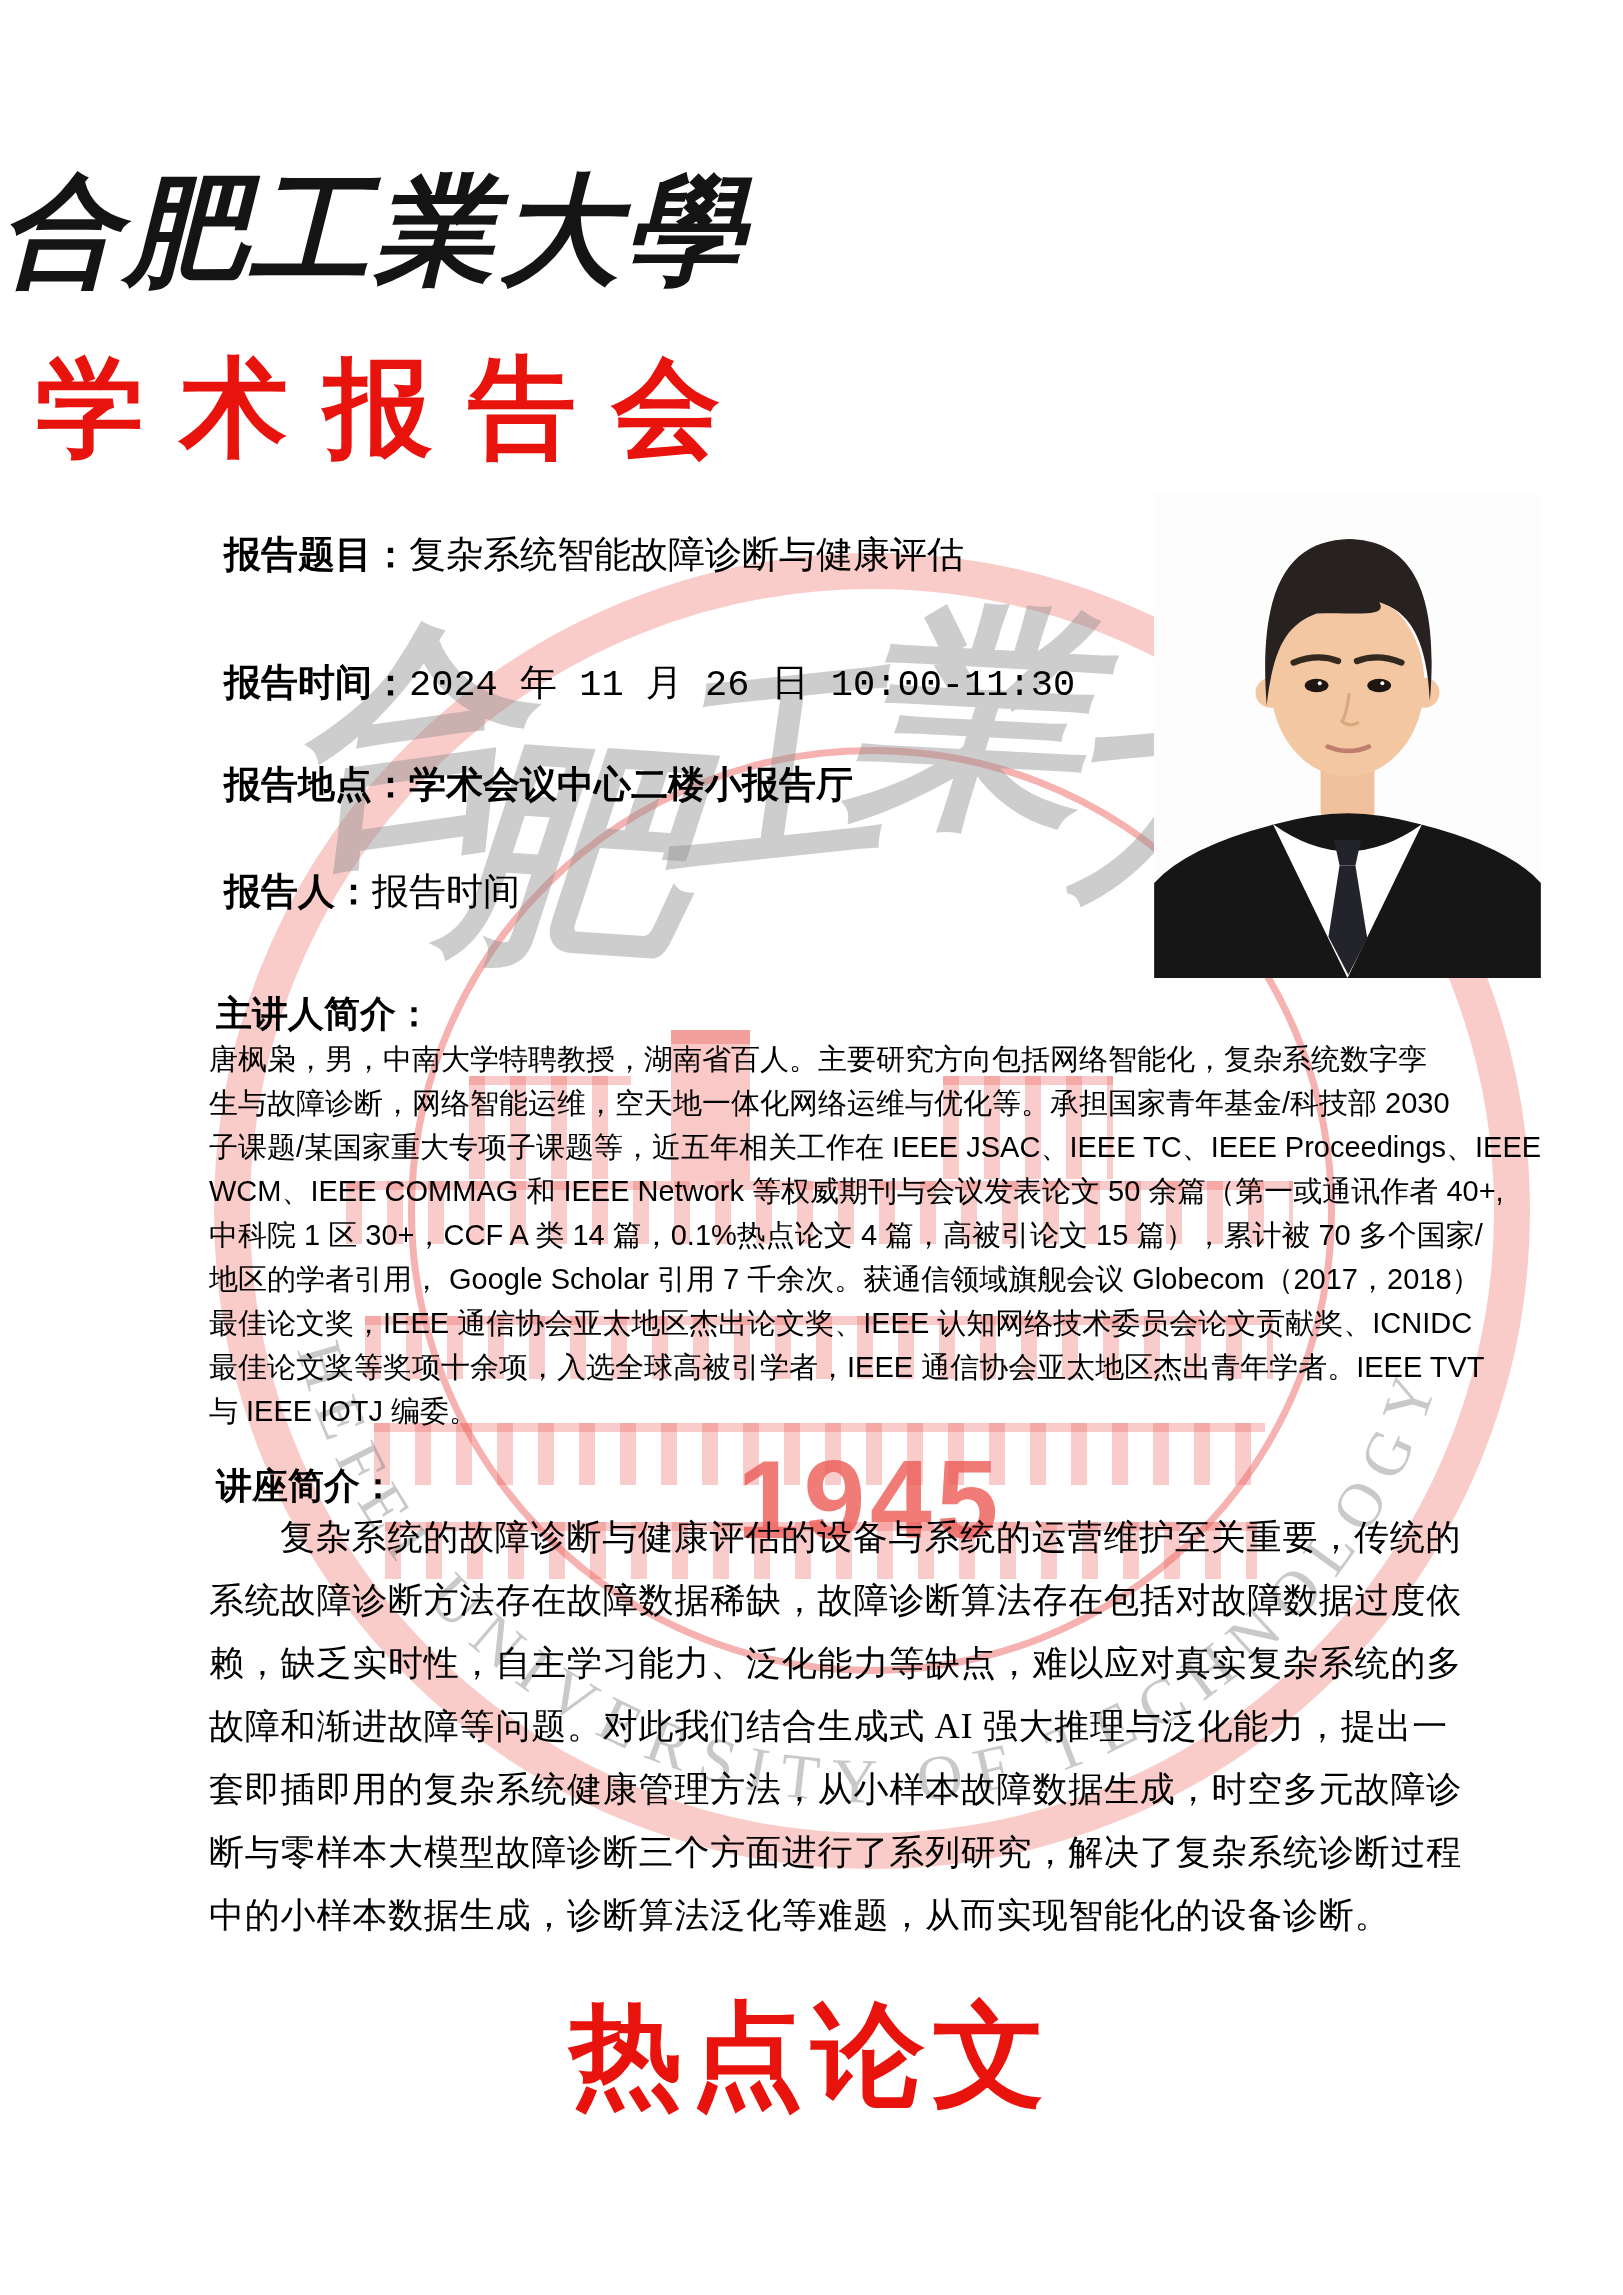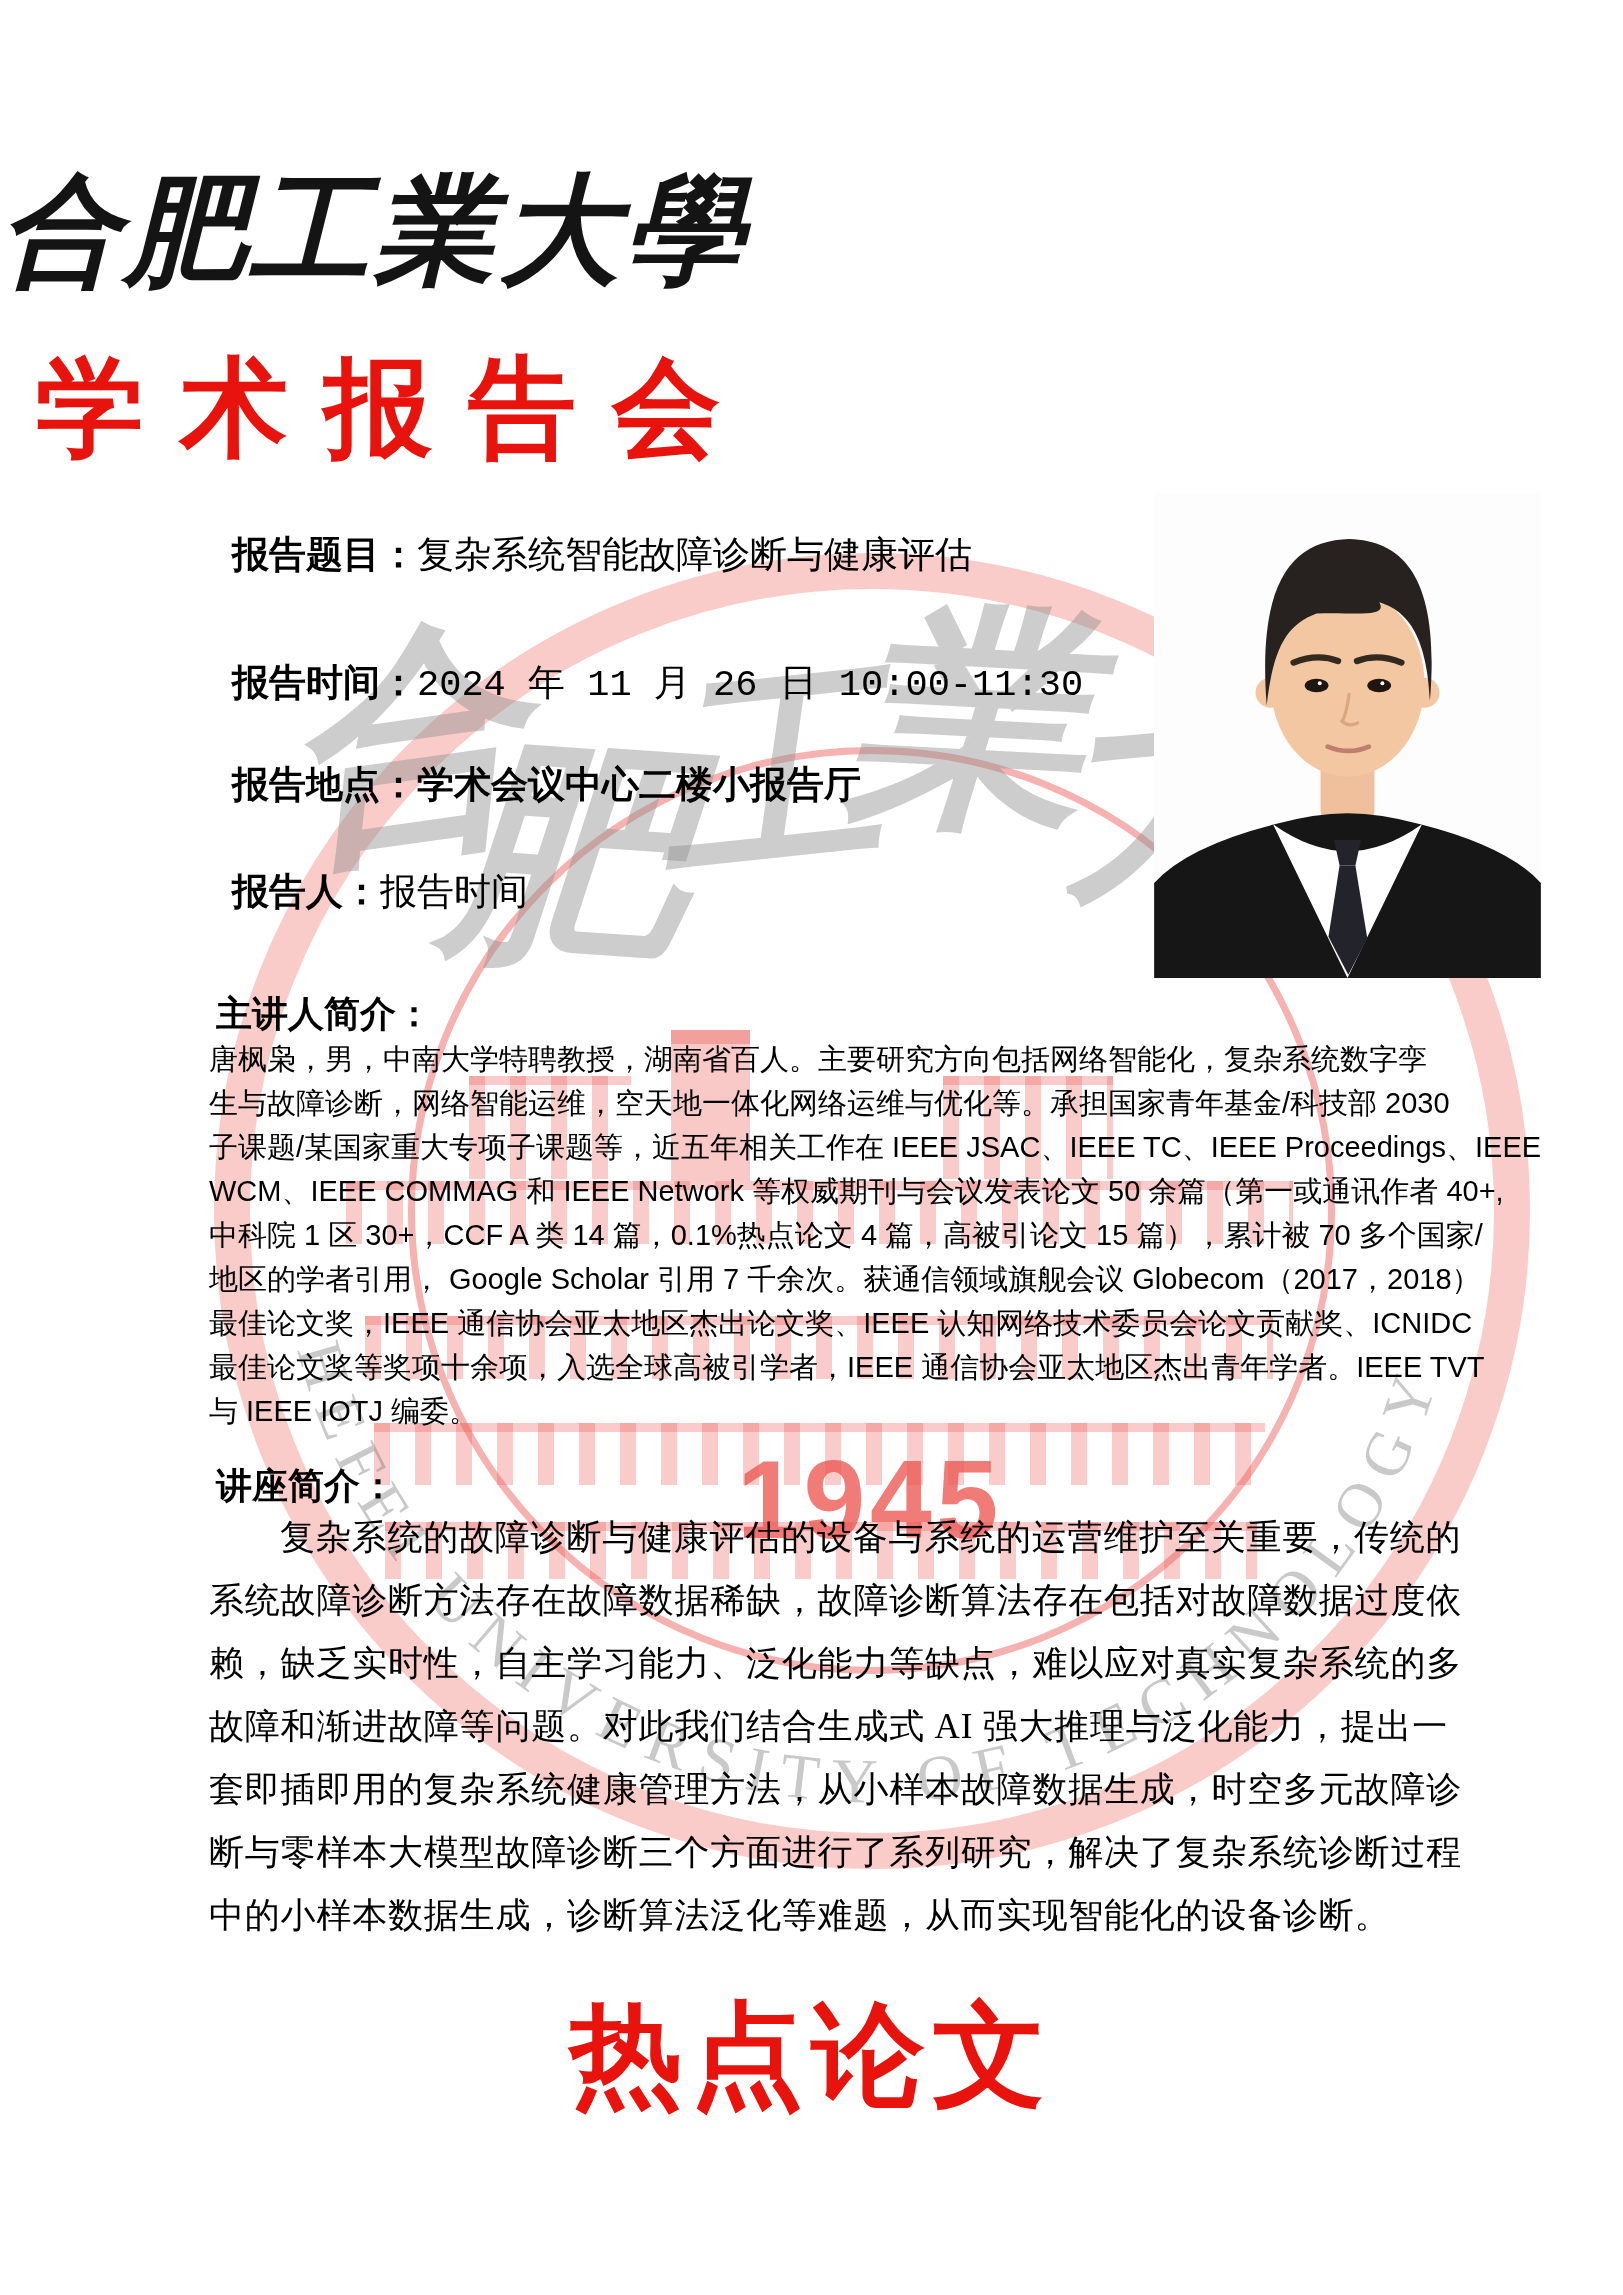--- a/index.html
+++ b/index.html
@@ -72,21 +72,21 @@
     font-weight: 900; font-style: italic;
     font-size: 120px; line-height: 1; letter-spacing: 4.8px;
     color: #141414;
   }
   .title {
     left: 0; right: 0; top: 354px; text-align: left;
     font-weight: 900; font-size: 108px; line-height: 1;
     letter-spacing: 36px; text-indent: 36px;
     color: #e8130d;
   }
-  .info-row { left: 232px; font-size: 37px; line-height: 1.2; white-space: nowrap; }
+  .info-row { left: 224px; font-size: 37px; line-height: 1.2; white-space: nowrap; }
   .info-row .lbl { font-weight: bold; }
   .row-topic   { top: 533px; }
   .row-time    { top: 661px; }
   .row-venue   { top: 763px; }
   .row-speaker { top: 870px; }
   .val-serif { font-family: "Liberation Serif", serif; }
   .val-mono  { font-family: "Liberation Mono", monospace; }
   .val-bold  { font-weight: bold; }
   .photo {
     left: 1154px; top: 493px; width: 387px; height: 485px;

